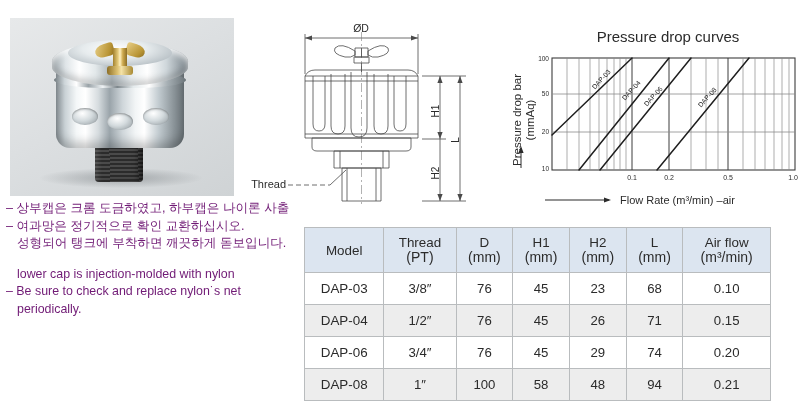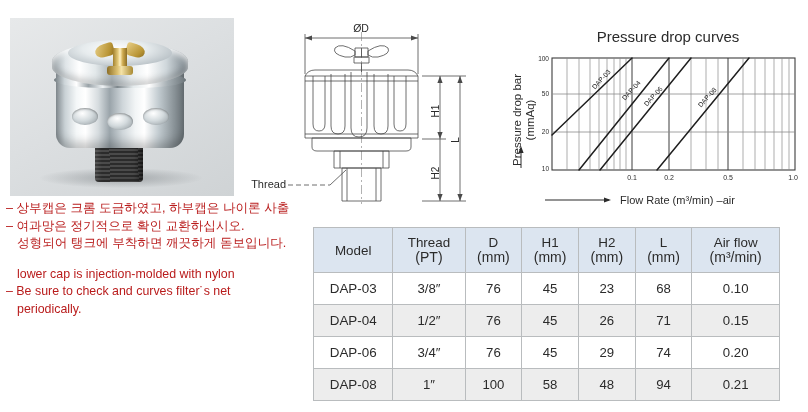--- a/index.html
+++ b/index.html
@@ -139,21 +139,21 @@
   
   #copy-block {
     position: absolute;
     left: 6px;
     top: 200px;
     width: 300px;
   }
   .copy-line {
     font-size: 12.4px;
     line-height: 17.5px;
-    color: #b91c1c;
+    color: #701a75;
     white-space: nowrap;
   }
   .copy-line.ko { font-size: 12.6px; }
   .copy-gap { height: 13px; }
   .copy-indent { padding-left: 11px; }
 
   
   #drawing {
     position: absolute;
     left: 250px;
@@ -167,21 +167,21 @@
     position: absolute;
     left: 505px;
     top: 20px;
     width: 300px;
     height: 192px;
   }
 
   
   #spec-table {
     position: absolute;
-    left: 313px;
+    left: 304px;
     top: 227px;
     width: 467px;
     border-collapse: collapse;
     font-size: 13.2px;
     color: #2b2b2b;
   }
   #spec-table th, #spec-table td {
     border: 1px solid #b9bcbe;
     text-align: center;
     vertical-align: middle;
@@ -218,21 +218,21 @@
     <div class="collar"></div>
   </div>
 </div>
 
 <div id="copy-block">
   <div class="copy-line ko">– 상부캡은 크롬 도금하였고, 하부캡은 나이론 사출</div>
   <div class="copy-line ko">– 여과망은 정기적으로 확인 교환하십시오.</div>
   <div class="copy-line ko copy-indent">성형되어 탱크에 부착하면 깨끗하게 돋보입니다.</div>
   <div class="copy-gap"></div>
   <div class="copy-line copy-indent">lower cap is injection-molded with nylon</div>
-  <div class="copy-line">– Be sure to check and curves filter˙s net</div>
+  <div class="copy-line">– Be sure to check and replace nylon˙s net</div>
   <div class="copy-line copy-indent">periodically.</div>
 </div>
 
 <svg id="drawing" viewBox="0 0 252 192">
   <g stroke="#4a4a4a" fill="none" stroke-width="0.8">
 
     <line x1="55" y1="16" x2="55" y2="56" stroke-dasharray="0"></line>
     <line x1="168" y1="16" x2="168" y2="56"></line>
     <line x1="55" y1="20" x2="168" y2="20"></line>
     <path d="M55 20 l7 -2.6 v5.2 z" fill="#4a4a4a" stroke="none"></path>

